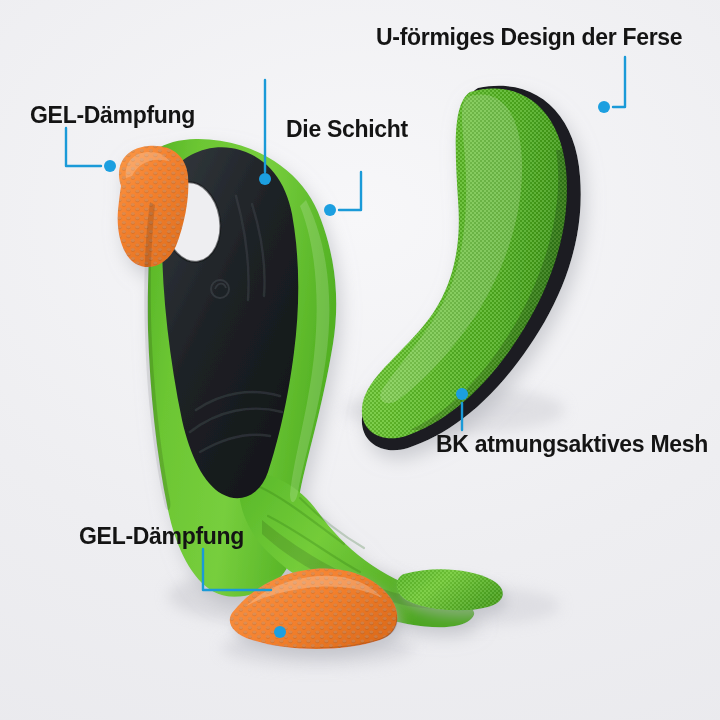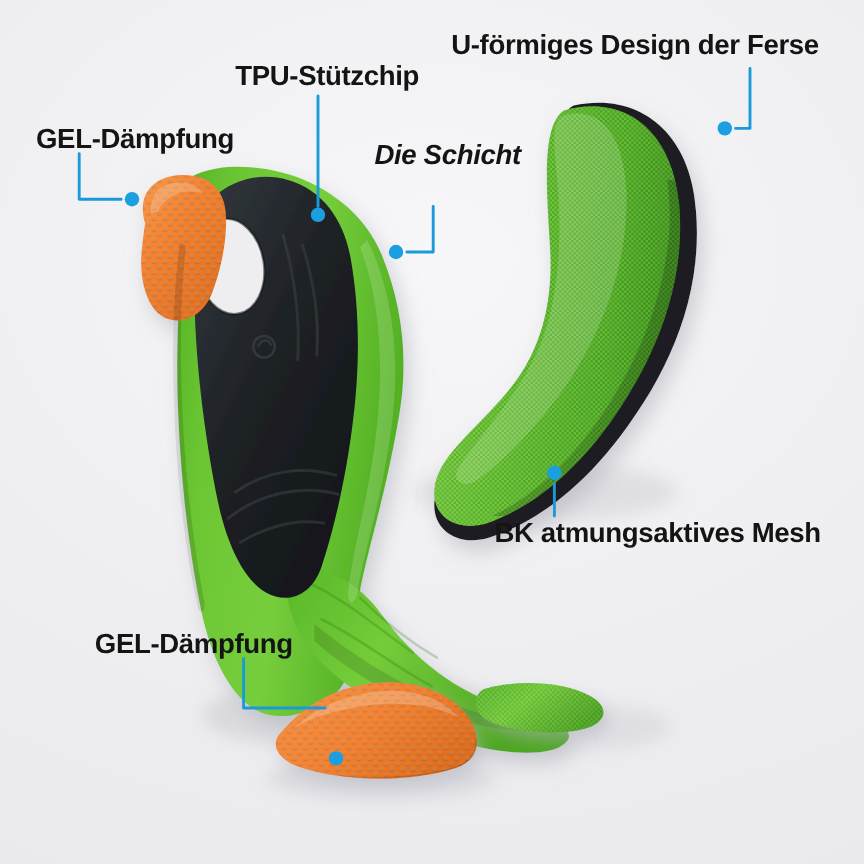--- a/index.html
+++ b/index.html
@@ -19,28 +19,28 @@
   
   .label{
     position:absolute;
     color:#141414;
     font-weight:700;
     letter-spacing:-0.3px;
     line-height:1.12;
     white-space:pre;
     font-family:"Liberation Sans",sans-serif;
   }
-  .label.l-center{text-align:right;white-space:normal;font-style:italic;}
+  .label.l-center{text-align:left;white-space:normal;}
   .label .ln{display:block;}
 
   #lbl-gel-top{left:30px;top:103px;font-size:23px;}
   #lbl-tpu{left:196px;top:51px;font-size:23px;}
   #lbl-pu{left:286px;top:117px;font-size:23px;width:148px;}
   #lbl-uform{left:376px;top:25px;font-size:23px;}
-  #lbl-mesh{left:412px;top:432px;font-size:23px;}
+  #lbl-mesh{left:436px;top:432px;font-size:23px;}
   #lbl-gel-bottom{left:79px;top:524px;font-size:23px;}
 
   
   #leaders{position:absolute;inset:0;pointer-events:none;}
 </style>
 </head>
 <body>
 
 <div id="stage">
 
@@ -297,21 +297,20 @@
       <circle cx="265" cy="179" r="6" fill="#1c9fe0"></circle>
       <circle cx="330" cy="210" r="6" fill="#1c9fe0"></circle>
       <circle cx="604" cy="107" r="6" fill="#1c9fe0"></circle>
       <circle cx="462" cy="394" r="6" fill="#1c9fe0"></circle>
       <circle cx="280" cy="632" r="6" fill="#1c9fe0"></circle>
     </g>
   </svg>
 
   <div class="label" id="lbl-gel-top">GEL-Dämpfung</div>
 
-  <div class="label" id="lbl-tpu">TPU-Stützchip</div>
 
   <div class="label l-center" id="lbl-pu">
     <span class="ln">Die Schicht</span>
   </div>
 
   <div class="label" id="lbl-uform">U-förmiges Design der Ferse</div>
 
   <div class="label" id="lbl-mesh">BK atmungsaktives Mesh</div>
 
   <div class="label" id="lbl-gel-bottom">GEL-Dämpfung</div>

